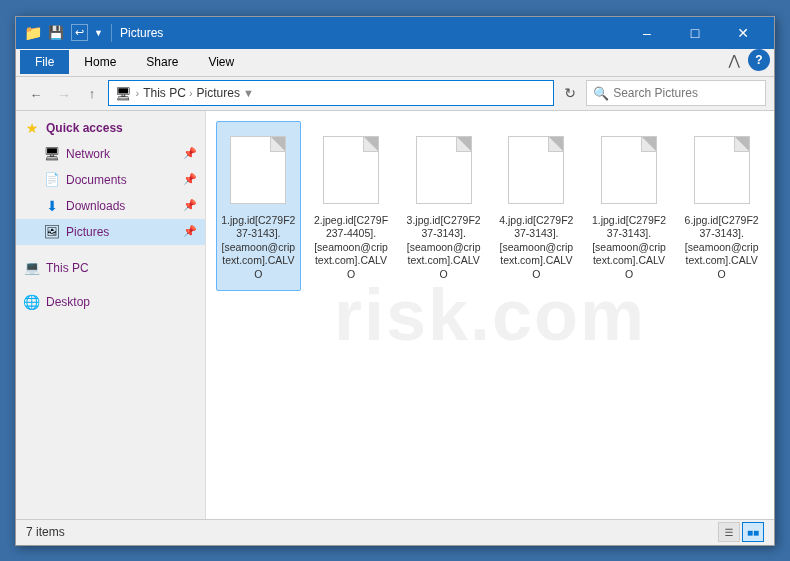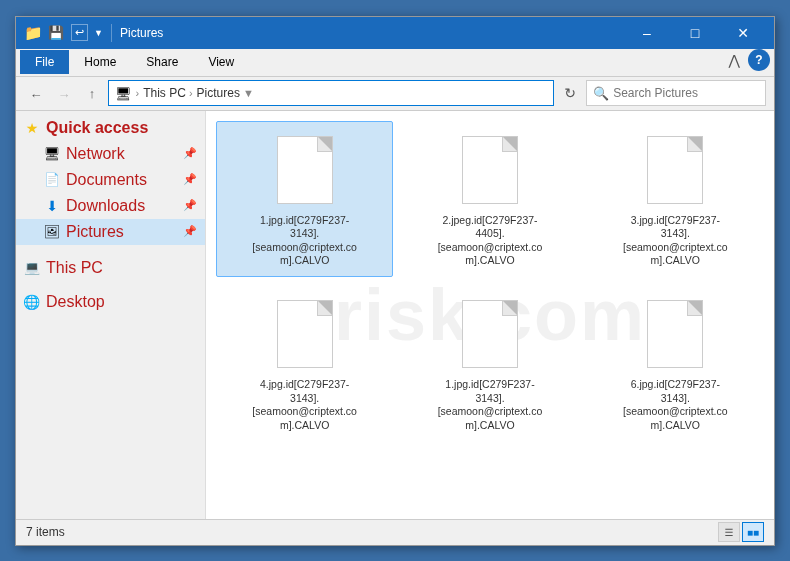--- a/index.html
+++ b/index.html
@@ -186,22 +186,22 @@
       gap: 6px;
       height: 26px;
     }
     .sidebar-item.selected { background: #cce4f7; }
     .sidebar-icon {
       width: 16px; height: 16px;
       flex-shrink: 0;
       display: flex; align-items: center; justify-content: center;
     }
     .sidebar-label {
-      font-size: 16px;
-      color: #b91c1c;
+      font-size: 12px;
+      color: #701a75;
       flex: 1;
     }
     .pin-icon {
       color: #0078d7;
       font-size: 11px;
     }
     
     .file-area {
       flex: 1;
       background: white;
@@ -217,21 +217,21 @@
       font-size: 72px;
       font-weight: bold;
       color: rgba(200, 200, 200, 0.25);
       pointer-events: none;
       white-space: nowrap;
       letter-spacing: 2px;
       z-index: 0;
     }
     .files-grid {
       display: grid;
-      grid-template-columns: repeat(3, 1fr);
+      grid-template-columns: repeat(6, 1fr);
       gap: 8px;
       position: relative;
       z-index: 1;
     }
     .file-item {
       display: flex;
       flex-direction: column;
       align-items: center;
       padding: 8px 4px;
       cursor: pointer;

